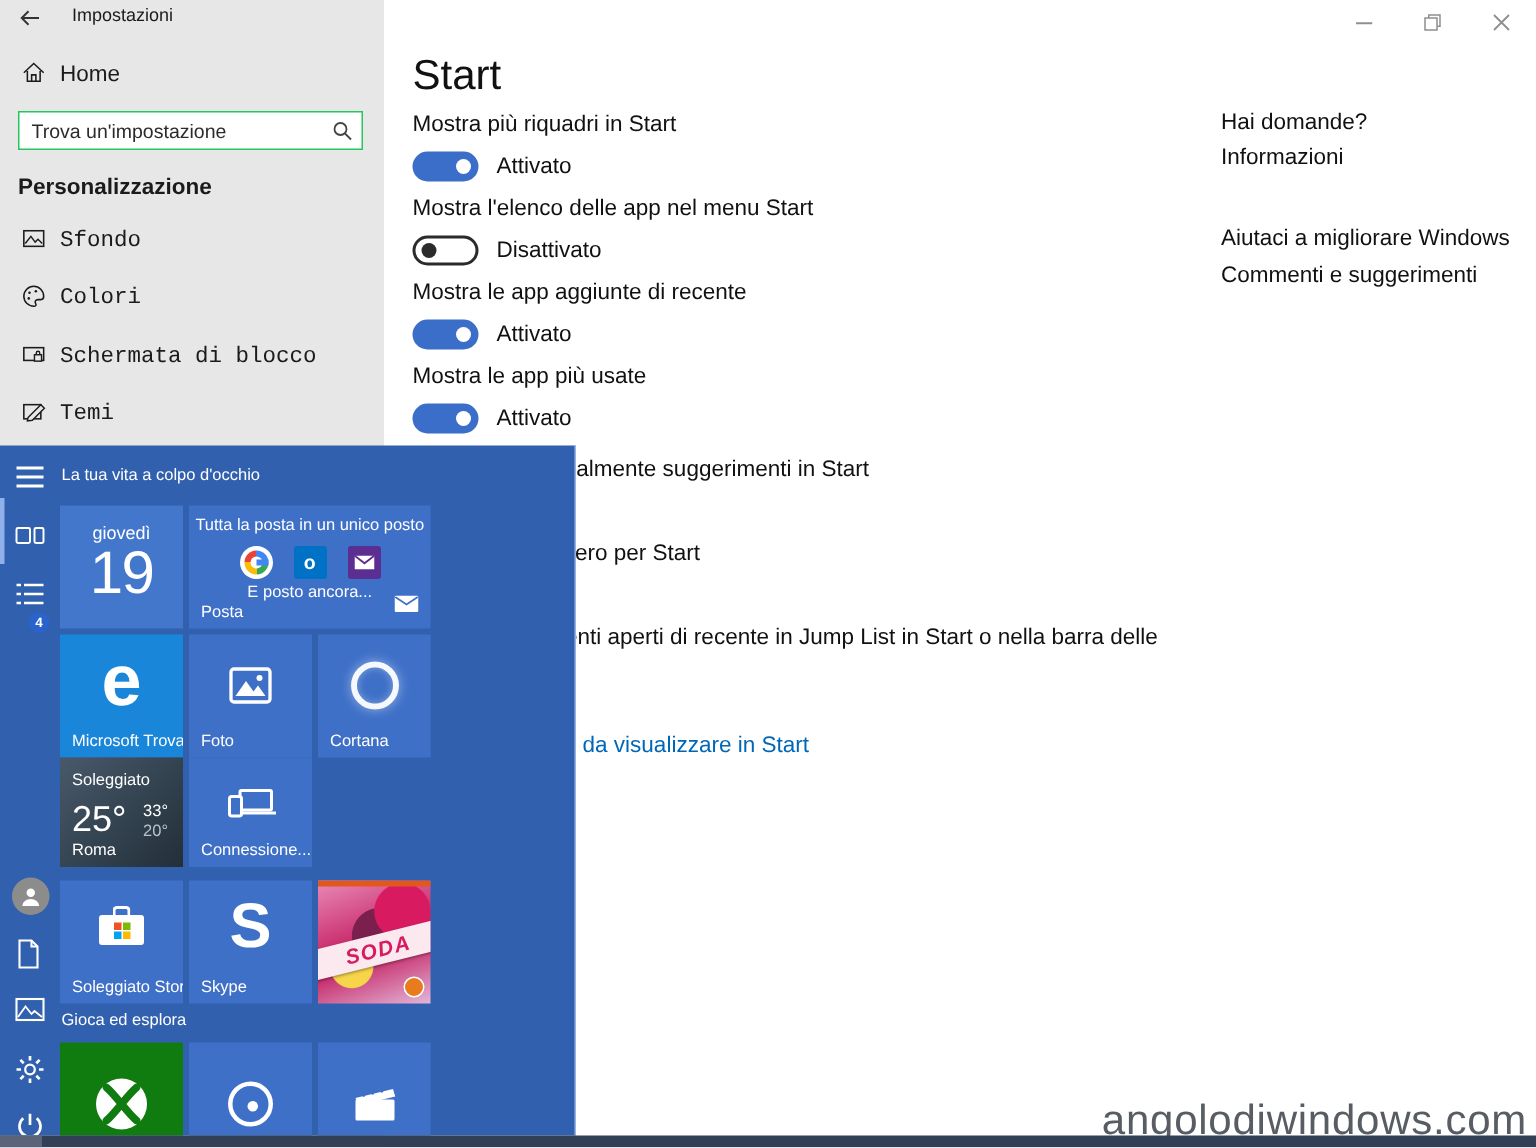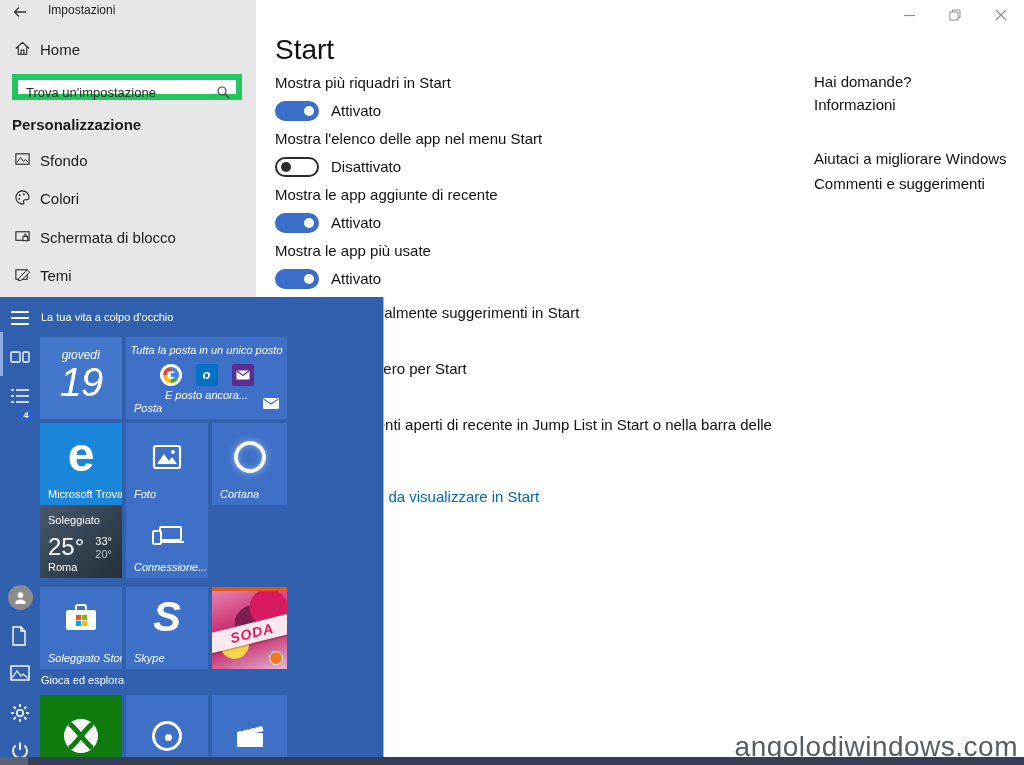--- a/index.html
+++ b/index.html
@@ -8,28 +8,28 @@
   .screen { position:relative; width:1024px; height:765px; overflow:hidden; background:#fff; }
 
   
   .sidebar { position:absolute; left:0; top:0; width:256px; height:765px; background:#e7e7e8; }
   .titlebar-left { position:absolute; left:0; top:0; width:256px; height:30px; }
   .back-arrow { position:absolute; left:12px; top:4px; width:16px; height:16px; color:#333; }
   .win-title { position:absolute; left:48px; top:3px; font-size:12px; color:#1b1b1b; }
   .home-row { position:absolute; left:0; top:38px; width:256px; height:28px; cursor:default; }
   .home-row .icon { position:absolute; left:14px; top:2px; }
   .home-row .lbl { position:absolute; left:40px; top:3px; font-size:15px; color:#1b1b1b; }
-  .searchbox { position:absolute; left:12px; top:74px; width:230px; height:26px; background:#fff; border:6px solid #22c55e; }
+  .searchbox { position:absolute; left:12px; top:74px; width:230px; height:26px; background:#fff; border:1px solid #22c55e; }
   .searchbox input { position:absolute; left:8px; top:0; width:195px; height:24px; border:none; outline:none; font-size:13px; color:#1b1b1b; font-family:"Liberation Sans", sans-serif; background:transparent; }
   .searchbox input::placeholder { color:#2b2b2b; opacity:1; }
   .searchbox .mag { position:absolute; right:6px; top:5px; }
   .side-section { position:absolute; left:12px; top:116px; font-size:15px; font-weight:bold; color:#1b1b1b; }
   .nav-item { position:absolute; left:0; width:256px; height:30px; }
   .nav-item .icon { position:absolute; left:14px; top:1px; }
-  .nav-item .lbl { position:absolute; left:40px; top:2px; font-size:15px; color:#1b1b1b; }
+  .nav-item .lbl { position:absolute; left:40px; top:2px; font-size:15px; color:#1b1b1b;font-family:Liberation Mono, monospace; }
 
   
   .winctl { position:absolute; top:0; height:30px; width:46px; display:flex; align-items:center; justify-content:center; color:#8f8f8f; }
   .winctl svg { display:block; }
 
   
   .page-title { position:absolute; left:275px; top:34px; font-size:28px; font-weight:400; color:#111; }
   .set-label { position:absolute; left:275px; font-size:15px; color:#111; }
   .set-label.wrap { max-width:505px; line-height:17px; }
   .toggle { position:absolute; left:275px; width:44px; height:20px; border-radius:10px; cursor:pointer; }
@@ -42,21 +42,21 @@
   .rp-text { position:absolute; left:814px; font-size:15px; color:#111; }
 
   
   .startmenu { position:absolute; left:0; top:297px; width:384px; height:460px; background:#3161ae; overflow:hidden; z-index:5; border-right:1px solid rgba(190,210,245,0.75); }
   .rail-ico { position:absolute; left:10px; width:22px; height:22px; color:#fff; cursor:pointer; }
   .scroll-ind { position:absolute; left:0; top:35px; width:3px; height:44px; background:#8fb0ea; }
   .avatar { position:absolute; left:8px; top:288px; width:25px; height:25px; border-radius:50%; background:#8c8c8c; display:flex; align-items:center; justify-content:center; cursor:pointer; }
   .badge { position:absolute; left:19px; top:111px; width:14px; height:14px; border-radius:50%; background:#2a63cc; color:#fff; font-size:9px; font-weight:bold; text-align:center; line-height:14px; cursor:default; }
   .grp-hdr { position:absolute; left:41px; font-size:11px; color:#fff; }
   .tile { position:absolute; color:#fff; cursor:pointer; overflow:hidden; }
-  .tile.blue { background:#3e70c8;font-style:italic; }
+  .tile.blue { background:#3e70c8; }
   .tile-lbl { position:absolute; left:8px; bottom:5px; font-size:11px; color:#fff; white-space:nowrap;margin-top:32px; }
   .c1 { left:40px; width:82px; } .c2 { left:126px; width:82px; } .c3 { left:212px; width:75px; }
   .rA { top:40px; height:82px; } .rB { top:126px; height:82px; } .rC { top:208px; height:73px; }
   .rD { top:290px; height:82px; } .rE { top:398px; height:82px; }
   .wide { left:126px; width:161px; }
 
   .cal-day { position:absolute; top:11px; width:100%; text-align:center; font-size:12px; }
   .cal-num { position:absolute; top:23px; width:100%; text-align:center; font-size:40px; font-weight:300; letter-spacing:-1px; }
 
   .mail-head { position:absolute; top:7px; width:100%; text-align:center; font-size:11px; }

